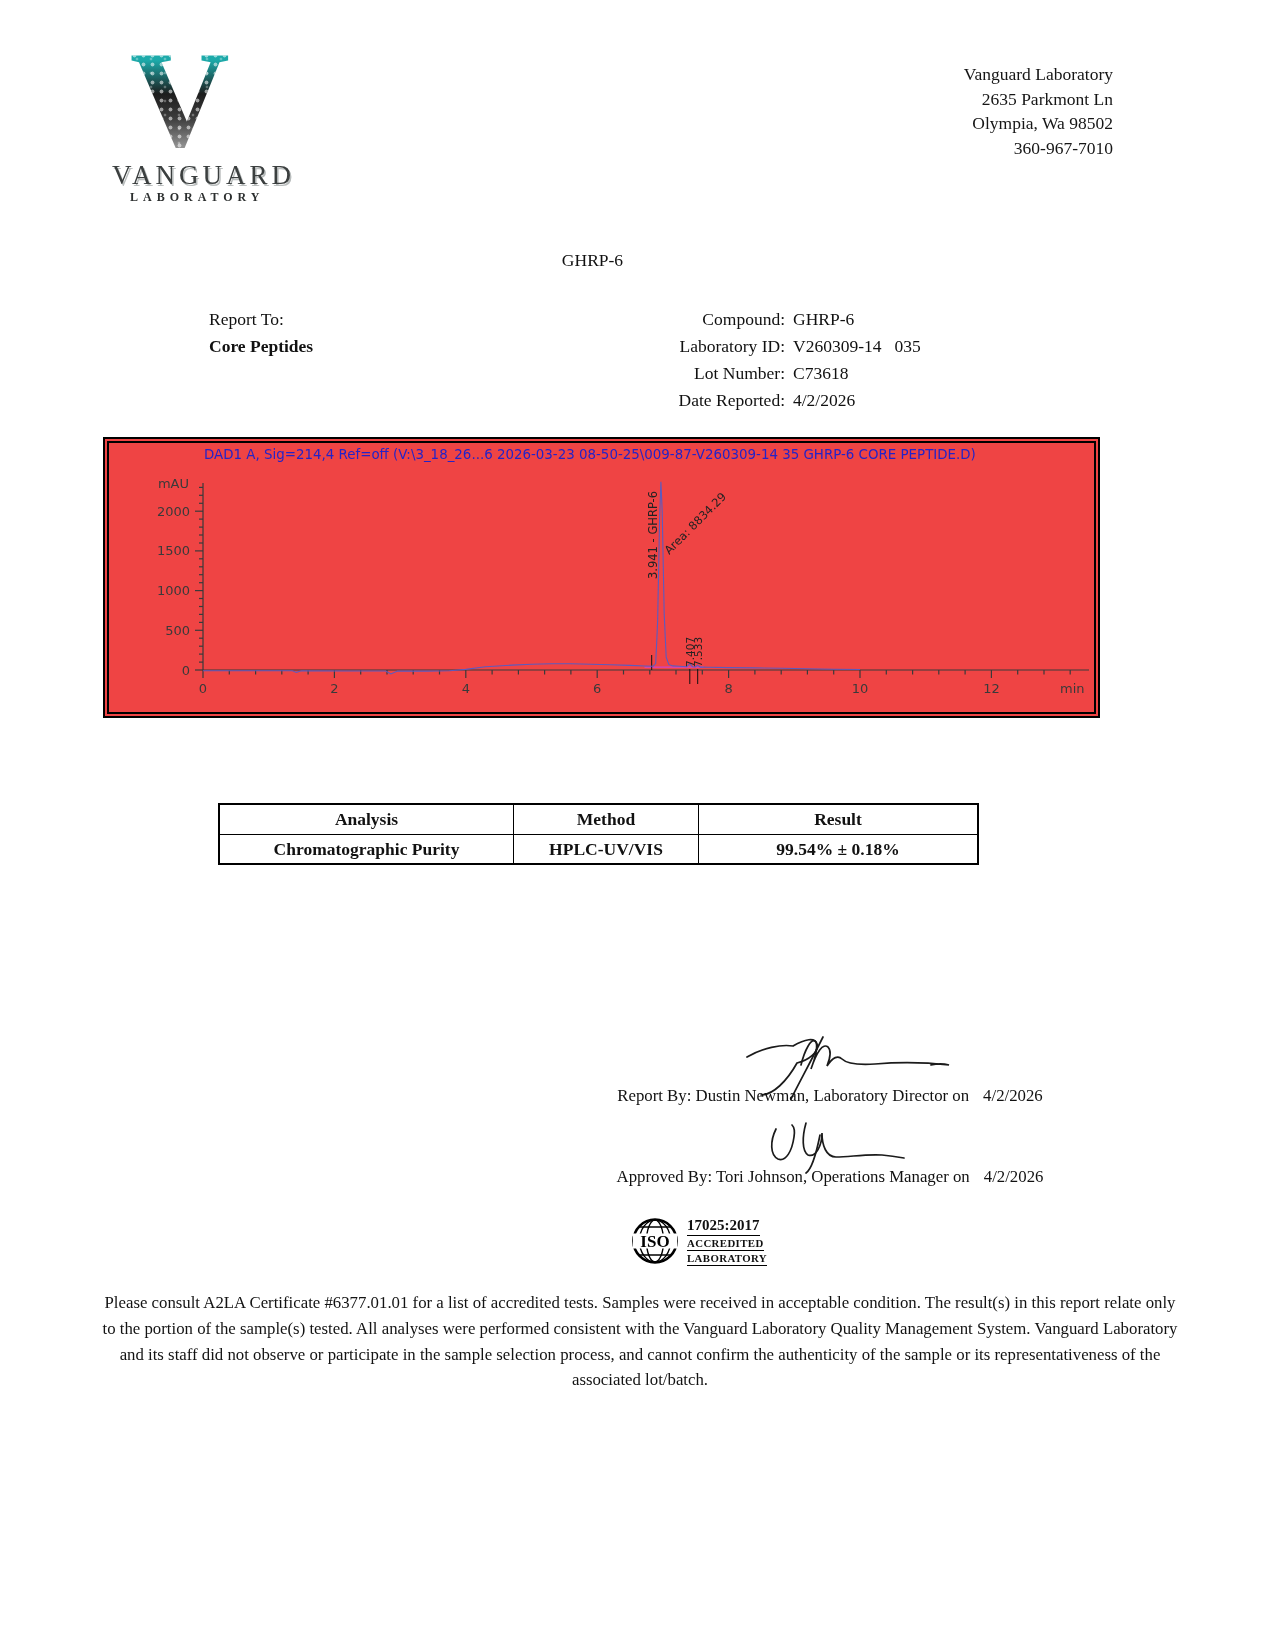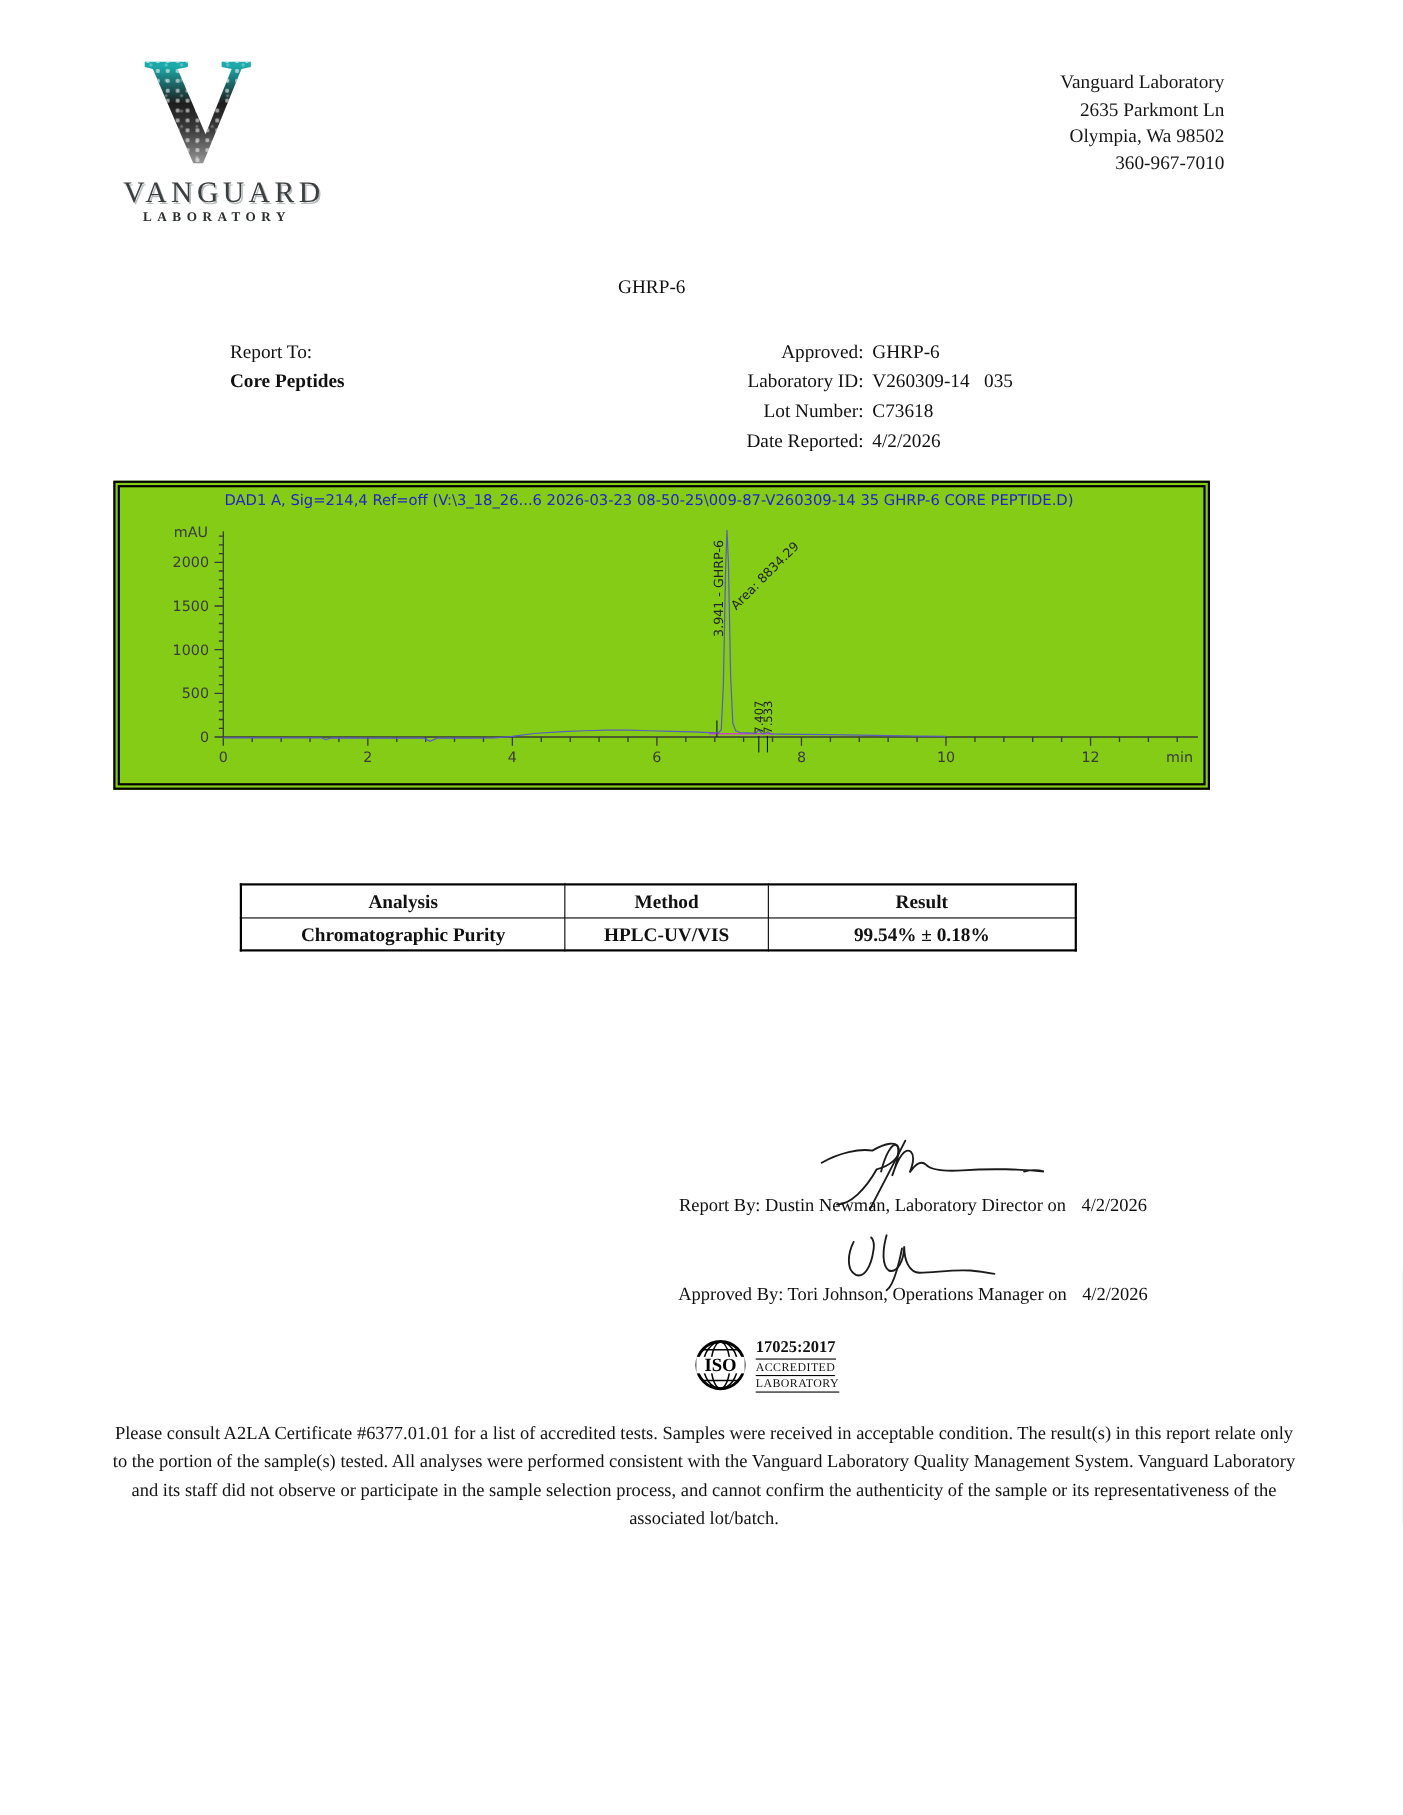--- a/index.html
+++ b/index.html
@@ -30,21 +30,21 @@
 
   
   .report-to { position:absolute; left:209px; top:306px; font-size:17.5px; line-height:27px; }
   .report-to .client { font-weight:700; }
   .info-grid { position:absolute; left:545px; top:306px; font-size:17.5px; line-height:27px; }
   .info-row { display:flex; }
   .info-label { width:240px; text-align:right; }
   .info-value { margin-left:8px; white-space:pre; }
 
   
-  .chart-box { position:absolute; left:103px; top:437px; width:985px; height:269px; border:6px double #000; background:#84cc16; }
+  .chart-box { position:absolute; left:103px; top:437px; width:985px; height:269px; border:6px double #000; background:#ef4444; }
   .ct  { font:13.4px "DejaVu Sans", sans-serif; }
   .axl { font:13px "DejaVu Sans", sans-serif; fill:#3a3a3a; }
   .pk  { font:11.5px "DejaVu Sans", sans-serif; fill:#222; }
   .pk2 { font:10.5px "DejaVu Sans", sans-serif; fill:#222; }
   .ax  { stroke:#3a3a3a; stroke-width:1.2; fill:none; }
 
   
   .results-table { position:absolute; left:218px; top:775px; border-collapse:collapse; font-size:17.5px; }
   .results-table th, .results-table td { border:1.8px solid #000; text-align:center; }
   .results-table { border:2.5px solid #000;margin-top:28px; }
@@ -55,21 +55,21 @@
   
   .sig-svg { position:absolute; }
   .sig-svg path { fill:none; stroke:#1b1b1b; stroke-width:1.7; stroke-linecap:round; }
   .sig-line { position:absolute; left:560px; width:540px; display:flex; justify-content:center; align-items:baseline; font-size:16.8px; }
   .sig-date { margin-left:14px; }
 
   
   .iso { position:absolute; left:630px; top:1216px; display:flex; align-items:center; }
   .iso-text { margin-left:7px; }
   .iso-standard { font-size:15px; font-weight:700; border-bottom:1.6px solid #000; padding-bottom:1px; width:fit-content; }
-  .iso-sub { font-size:10.8px; font-weight:400; letter-spacing:.4px; border-bottom:1.6px solid #000; width:fit-content; padding:1px 0;text-align:right; }
+  .iso-sub { font-size:10.8px; font-weight:700; letter-spacing:.4px; border-bottom:1.6px solid #000; width:fit-content; padding:1px 0;text-align:right; }
 
   
   .disclaimer { position:absolute; left:100px; top:1290px; width:1080px; text-align:center; font-size:16.8px; line-height:25.8px; color:#131313; }
   .footer { position:absolute; left:0; top:1502px; width:1215px; text-align:center; font-size:16px; line-height:27px; color:#131313; }
 </style>
 </head>
 <body>
 
 <div class="page">
 
@@ -88,21 +88,21 @@
 
   <div class="title-sub">GHRP-6</div>
 
   <div class="report-to">
     <div>Report To:</div>
     <div class="client">Core Peptides</div>
   </div>
 
   <div class="info-grid">
     <div class="info-row">
-      <div class="info-label">Approved:</div>
+      <div class="info-label">Compound:</div>
       <div class="info-value">GHRP-6</div>
     </div>
     <div class="info-row">
       <div class="info-label">Laboratory ID:</div>
       <div class="info-value">V260309-14   035</div>
     </div>
     <div class="info-row">
       <div class="info-label">Lot Number:</div>
       <div class="info-value">C73618</div>
     </div>

